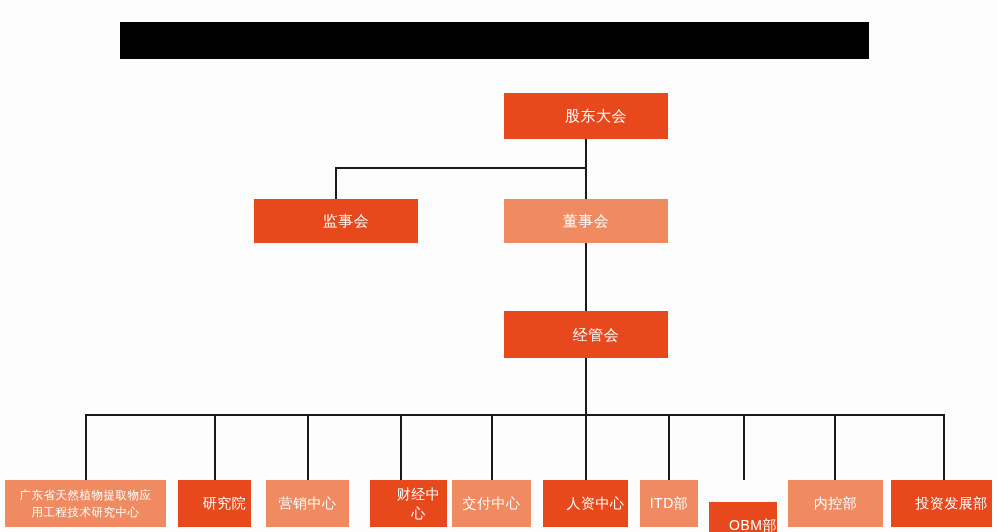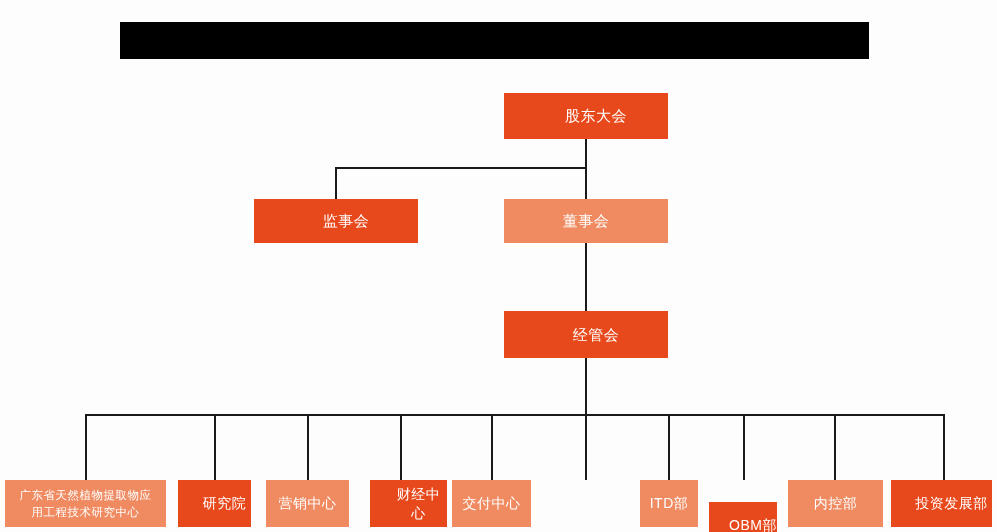--- a/index.html
+++ b/index.html
@@ -129,20 +129,23 @@
   </div>
 
   <div class="node dark level-4" style="left:362px; top:480px; width:77px; height:47px;margin-left:8px;">
     <span class="node-label">财经中心</span>
   </div>
 
   <div class="node light level-4" style="left:452px; top:480px; width:79px; height:47px;">
     <span class="node-label">交付中心</span>
   </div>
 
+  <div class="node dark level-4" style="left:543px; top:480px; width:85px; height:47px;">
+    <span class="node-label">人资中心</span>
+  </div>
 
   <div class="node light level-4" style="left:640px; top:480px; width:58px; height:47px;">
     <span class="node-label">ITD部</span>
   </div>
 
   <div class="node dark level-4" style="left:709px; top:480px; width:68px; height:47px;margin-top:22px;">
     <span class="node-label">OBM部</span>
   </div>
 
   <div class="node light level-4" style="left:788px; top:480px; width:95px; height:47px;">

